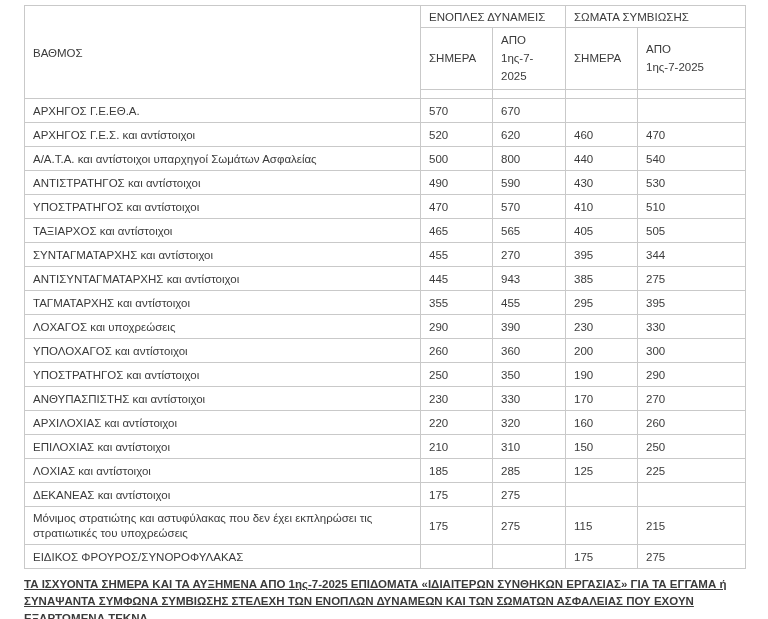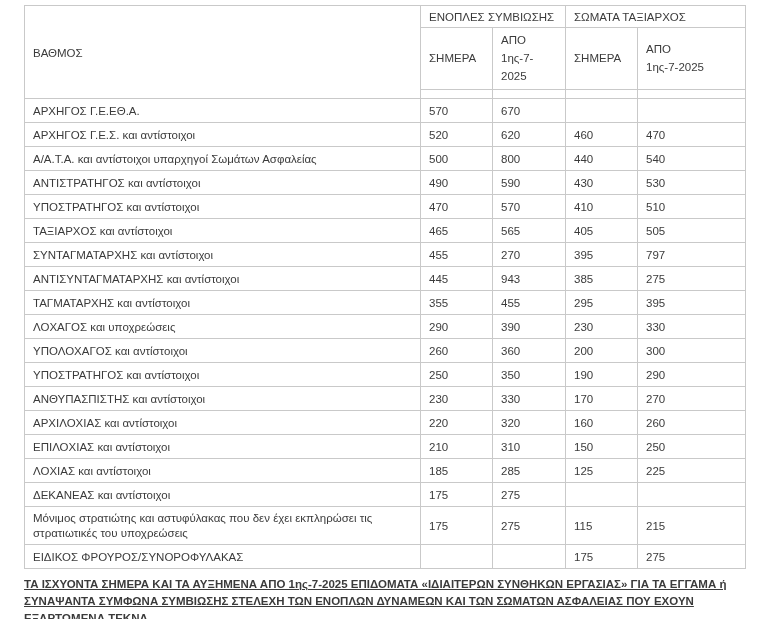--- a/index.html
+++ b/index.html
@@ -61,22 +61,22 @@
     <colgroup>
       <col style="width:396px">
       <col style="width:72px">
       <col style="width:73px">
       <col style="width:72px">
       <col style="width:108px">
     </colgroup>
     <thead>
       <tr class="group-row">
         <th class="rank-head" rowspan="3">ΒΑΘΜΟΣ</th>
-        <th colspan="2">ΕΝΟΠΛΕΣ ΣΥΜΒΙΩΣΗΣ</th>
-        <th colspan="2">ΣΩΜΑΤΑ ΤΑΞΙΑΡΧΟΣ</th>
+        <th colspan="2">ΕΝΟΠΛΕΣ ΔΥΝΑΜΕΙΣ</th>
+        <th colspan="2">ΣΩΜΑΤΑ ΣΥΜΒΙΩΣΗΣ</th>
       </tr>
       <tr class="sub-row">
         <th>ΣΗΜΕΡΑ</th>
         <th>ΑΠΟ
 1ης-7-2025</th>
         <th>ΣΗΜΕΡΑ</th>
         <th>ΑΠΟ
 1ης-7-2025</th>
       </tr>
       <tr class="spacer-row">
@@ -127,21 +127,21 @@
       <td>465</td>
       <td>565</td>
       <td>405</td>
       <td>505</td>
     </tr>
         <tr>
       <td>ΣΥΝΤΑΓΜΑΤΑΡΧΗΣ και αντίστοιχοι</td>
       <td>455</td>
       <td>270</td>
       <td>395</td>
-      <td>797</td>
+      <td>344</td>
     </tr>
         <tr>
       <td>ΑΝΤΙΣΥΝΤΑΓΜΑΤΑΡΧΗΣ και αντίστοιχοι</td>
       <td>445</td>
       <td>943</td>
       <td>385</td>
       <td>275</td>
     </tr>
         <tr>
       <td>ΤΑΓΜΑΤΑΡΧΗΣ και αντίστοιχοι</td>

